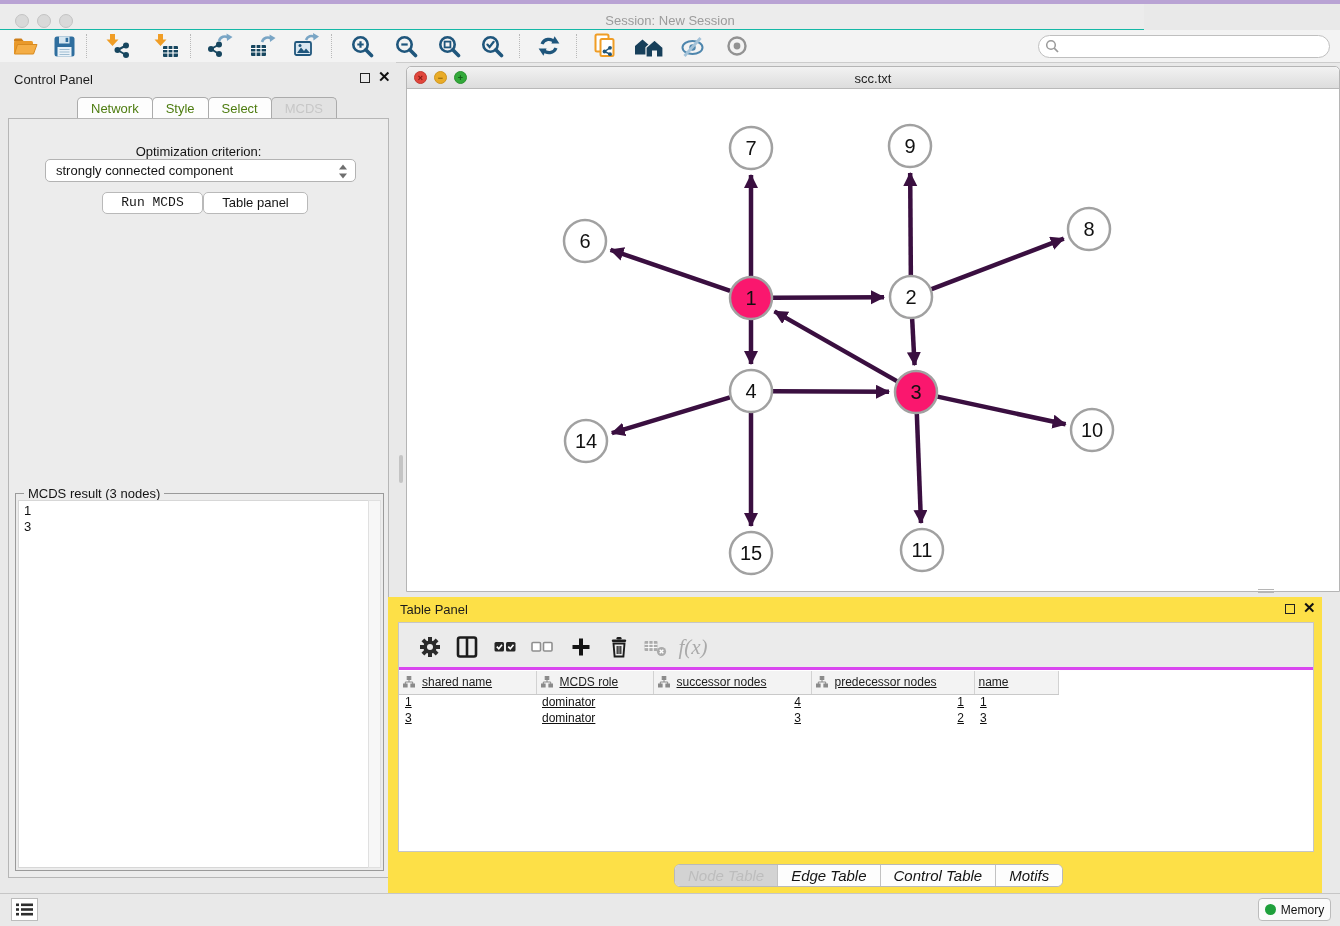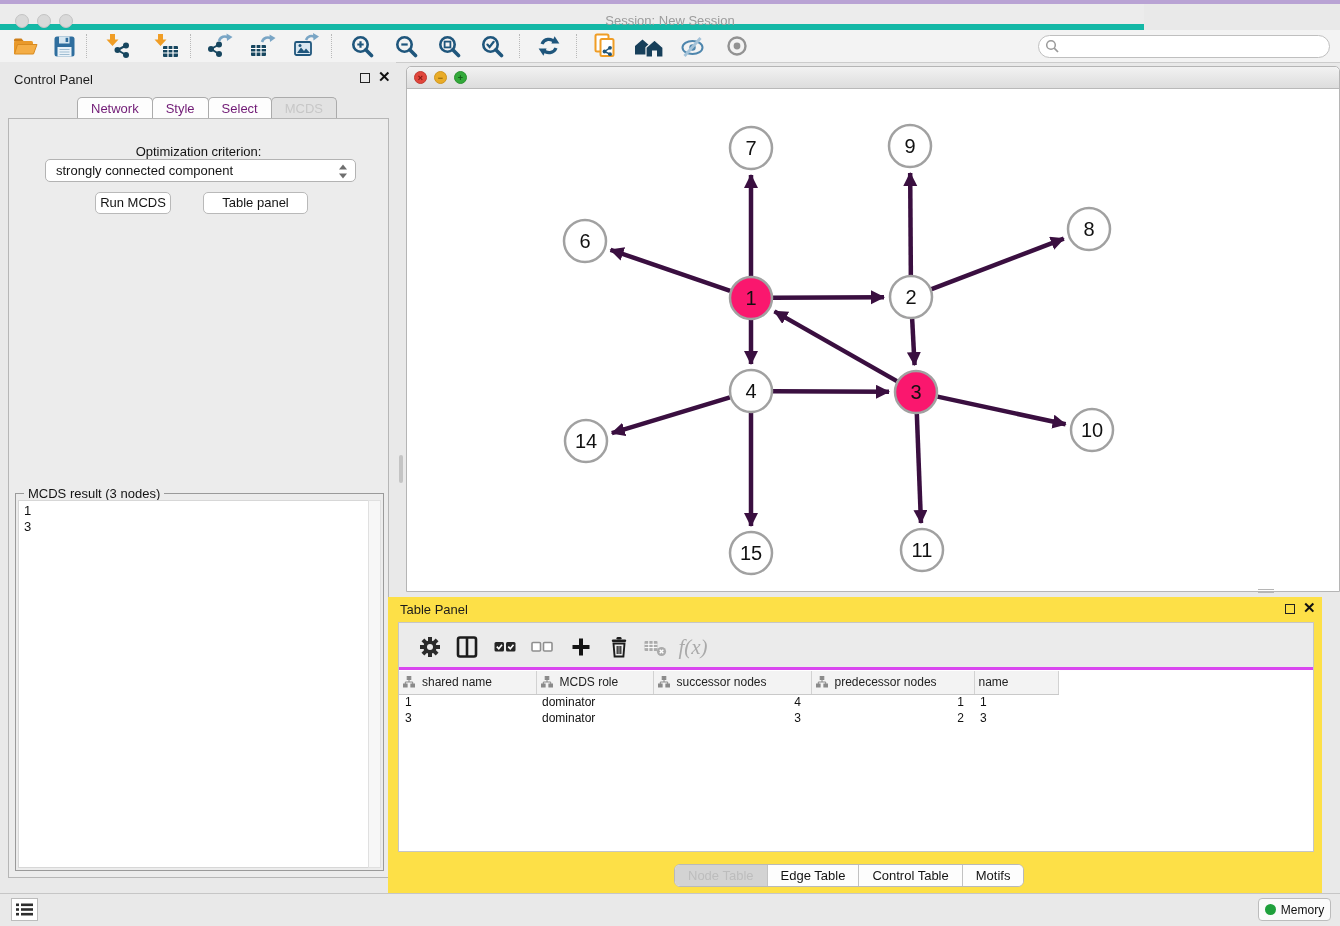--- a/index.html
+++ b/index.html
@@ -2,21 +2,21 @@
 <html><head>
 <meta charset="utf-8">
 <style>
   * { margin:0; padding:0; box-sizing:border-box; }
   html,body { width:1340px; height:926px; overflow:hidden;
     font-family:"Liberation Sans", sans-serif; background:#e9e9e9; }
   .abs { position:absolute; }
   
   #desktop-strip { left:0; top:0; width:1340px; height:4px; background:#b9a3d4; }
   #titlebar { left:0; top:4px; width:1144px; height:26px; background:#ececec;
-    border-bottom:6px solid #14b8a6; }
+    border-bottom:1px solid #14b8a6; }
   .tl-circle { width:14px; height:14px; border-radius:50%; background:#d9d9d9;
     border:1px solid #c3c3c3; display:inline-block; margin-right:8px; }
   #titlebar-lights { left:15px; top:10px; }
   #window-title { left:0; top:9px; width:1340px; text-align:center;
     font-size:13px; color:#9b9b9b; }
   
   #main-toolbar { left:0; top:30px; width:1340px; height:33px; background:#f3f3f3;
     border-bottom:1px solid #cccccc; }
   .tbtn { position:absolute; top:2px; width:38px; height:28px; display:flex;
     align-items:center; justify-content:center; }
@@ -27,33 +27,33 @@
     background:#ffffff; padding:0 8px 0 26px; font-size:12px; outline:none; }
   #search-icon { position:absolute; left:7px; top:4px; }
   
   #control-panel { left:0; top:62px; width:396px; height:818px; background:#e9e9e9; }
   #cp-title { left:14px; top:10px; font-size:13px; color:#1c1c1c; }
   .float-ico { width:10px; height:10px; border:1.5px solid #222; display:inline-block; }
   .close-ico { font-size:15px; font-weight:bold; color:#111; line-height:12px; }
   #cp-float { left:360px; top:11px; } #cp-close { left:378px; top:9px; }
   #cp-tabs { left:77px; top:35px; height:22px; display:flex; }
   .cp-tab { border:1px solid #ababab; border-bottom:none; background:#fdfdfd;
-    font-size:13px; color:#701a75; padding:0 13px; line-height:21px;
+    font-size:13px; color:#4d7c0f; padding:0 13px; line-height:21px;
     border-radius:5px 5px 0 0; margin-right:-1px; }
   .cp-tab.disabled-active { background:#e2e2e2; color:#c7c7c7; }
   #cp-body { left:8px; top:56px; width:381px; height:760px; background:#ececec;
     border:1px solid #b6b6b6; }
   #opt-label { left:0; top:25px; width:100%; text-align:center; font-size:13px; color:#141414; }
   #opt-select { left:36px; top:40px; width:311px; height:23px; background:#ffffff;
     border:1px solid #b3b3b3; border-radius:5px; font-size:13px; color:#141414;
     padding-left:10px; line-height:21px; }
   #opt-chevrons { right:7px; top:4px; position:absolute; }
   .btn { position:absolute; height:22px; background:#ffffff; border:1px solid #b9b9b9;
     border-radius:5px; font-size:13px; color:#141414; text-align:center; line-height:20px; }
-  #run-btn { left:86px; top:73px; width:76px; }
+  #run-btn { left:93px; top:73px; width:101px;font-family:Liberation Mono, monospace; }
   #close-btn { left:194px; top:73px; width:105px; }
   #result-group { left:6px; top:374px; width:369px; height:378px;
     border:1px solid #9a9a9a; }
   #result-label { left:8px; top:-8px; background:#ececec; padding:0 4px;
     font-size:13px; color:#141414; }
   #result-area { left:2px; top:6px; width:351px; height:368px; background:#ffffff;
     border:1px solid #d7d7d7; font-size:13px; color:#111; padding:2px 5px; line-height:16px;
     white-space:pre-line; }
   #result-scrollbar { right:2px; top:6px; width:13px; height:368px; background:#f7f7f7;
     border:1px solid #e0e0e0; }
@@ -80,33 +80,33 @@
   #tp-float { left:897px; top:7px; } #tp-close { left:915px; top:5px; }
   #tp-frame { left:10px; top:25px; width:916px; height:230px; border:1px solid #c6c6c6;
     background:#ffffff; }
   #tp-toolbar { left:0; top:0; width:914px; height:47px; background:#ebebeb;
     border-bottom:3px solid #d946ef; }
   .tp-tbtn { position:absolute; top:9px; width:32px; height:30px; display:flex;
     align-items:center; justify-content:center; }
   #fx-icon { font-family:"Liberation Serif", serif; font-style:italic;
     color:#aaaaaa; font-size:21px; }
   #node-table { position:absolute; left:0; top:48px; border-collapse:collapse;
-    font-size:12px; color:#111; table-layout:fixed; }
+    font-size:12px; color:#111; table-layout:fixed;text-decoration:underline; }
   #node-table th { height:23px; background:#f3f3f3; border-right:1px solid #d2d2d2;
     border-bottom:1px solid #c9c9c9; font-weight:normal; font-size:12px; color:#222;
     text-align:left; padding:0 4px; white-space:nowrap; overflow:hidden; }
   #node-table th .hdr-inner { display:flex; align-items:center; gap:7px; justify-content:flex-start; }
   #node-table th.center .hdr-inner { justify-content:flex-start; }
   #node-table td { height:16px; padding:0 10px 0 6px; white-space:nowrap; }
   .tree-ico { flex:0 0 auto; }
   
   #bottom-tabs { left:286px; top:267px; height:23px; display:flex;
     border:1px solid #b9b9b9; border-radius:6px; overflow:hidden; background:#fdfdfd; }
-  .b-tab { font-size:13px; color:#141414; line-height:21px; padding:0 13px;
-    border-left:1px solid #c2c2c2; background:#fdfdfd; }
+  .b-tab { font-size:15px; color:#141414; line-height:21px; padding:0 13px;
+    border-left:1px solid #c2c2c2; background:#fdfdfd;font-style:italic; }
   .b-tab:first-child { border-left:none; }
   .b-tab.selected { background:#d3d3d3; color:#bdbdbd; }
   
   #status-bar { left:0; top:893px; width:1340px; height:33px; background:#e9e9e9;
     border-top:1px solid #c6c6c6; }
   #list-btn { left:11px; top:4px; width:27px; height:23px; background:#ffffff;
     border:1px solid #bcbcbc; display:flex; align-items:center; justify-content:center; }
   #memory-btn { left:1258px; top:4px; width:73px; height:23px; background:#fbfbfb;
     border:1px solid #bcbcbc; border-radius:4px; display:flex; align-items:center;
     justify-content:center; gap:5px; font-size:12px; color:#111; }
@@ -300,20 +300,21 @@
   </div>
 </div>
 
 <div class="abs" id="v-splitter-handle"></div>
 
 <div class="abs" id="net-window">
   <div class="abs" id="net-titlebar">
     <div class="mac-light" id="net-close">×</div>
     <div class="mac-light" id="net-min">−</div>
     <div class="mac-light" id="net-max">+</div>
+    <div class="abs" id="net-title">scc.txt</div>
   </div>
   <svg id="graph-svg" width="932" height="503" viewBox="0 0 932 503">
       <defs>
         <marker id="arrowhead" markerUnits="userSpaceOnUse" markerWidth="18" markerHeight="16" refX="13" refY="7" orient="auto">
           <path d="M0,0 L14,7 L0,14 Z" fill="#3a0f40"></path>
         </marker>
       </defs>
       <line x1="344" y1="187" x2="344" y2="86" stroke="#3a0f40" stroke-width="4.5" marker-end="url(#arrowhead)"></line>
       <line x1="323.1924875913935" y1="201.85525176330984" x2="203.5364925014716" y2="160.76855465411975" stroke="#3a0f40" stroke-width="4.5" marker-end="url(#arrowhead)"></line>
       <line x1="365.9995703250881" y1="208.8625026854682" x2="477.00052732830096" y2="208.16874670419813" stroke="#3a0f40" stroke-width="4.5" marker-end="url(#arrowhead)"></line>

